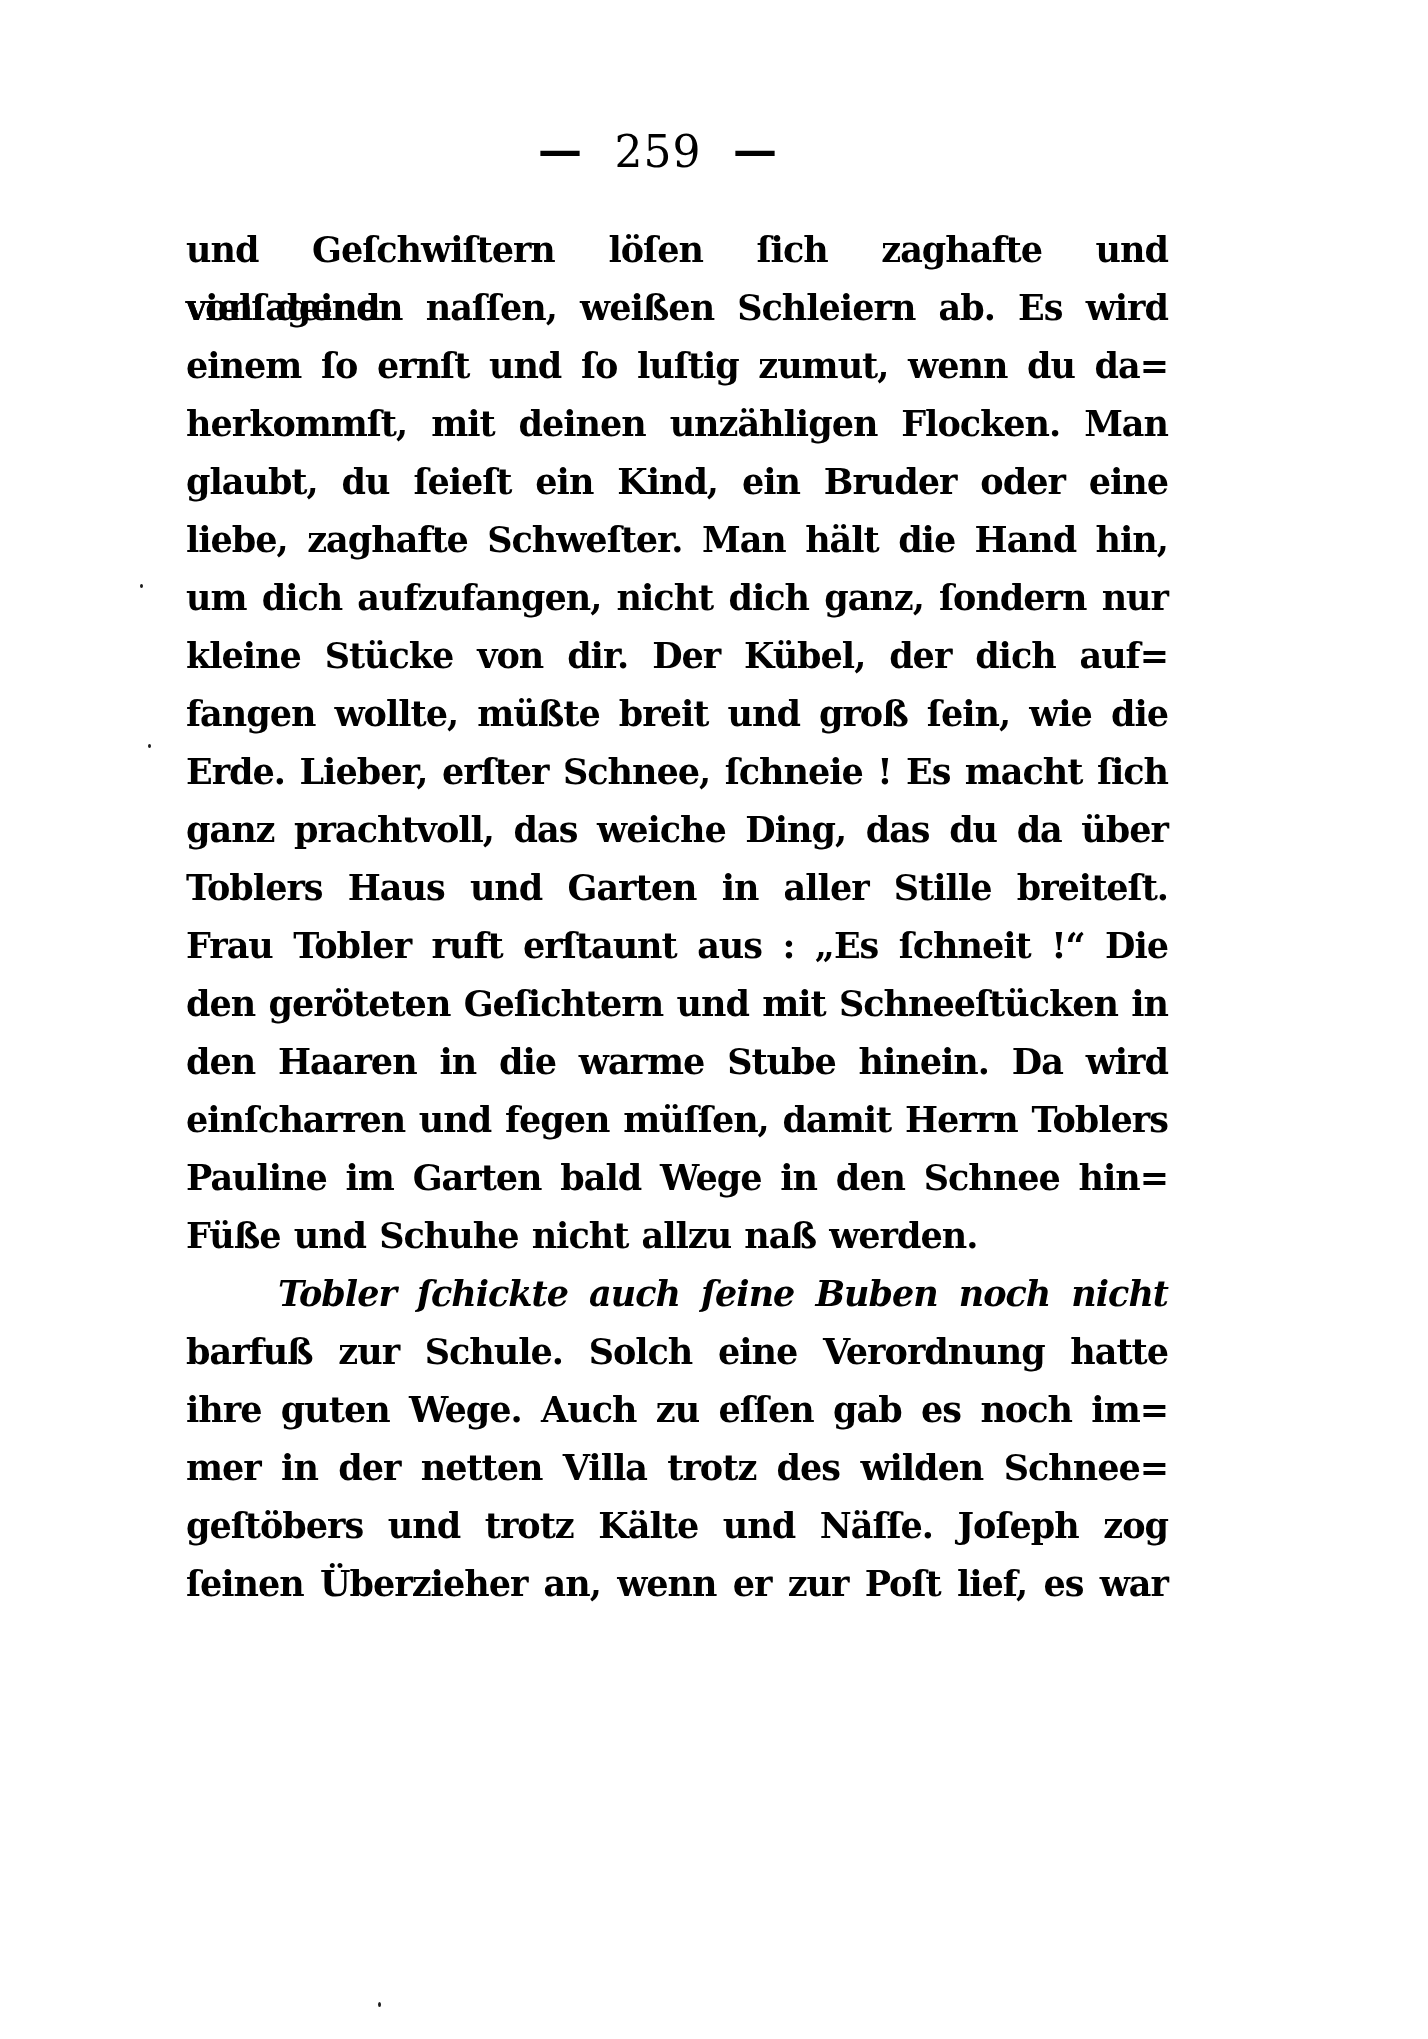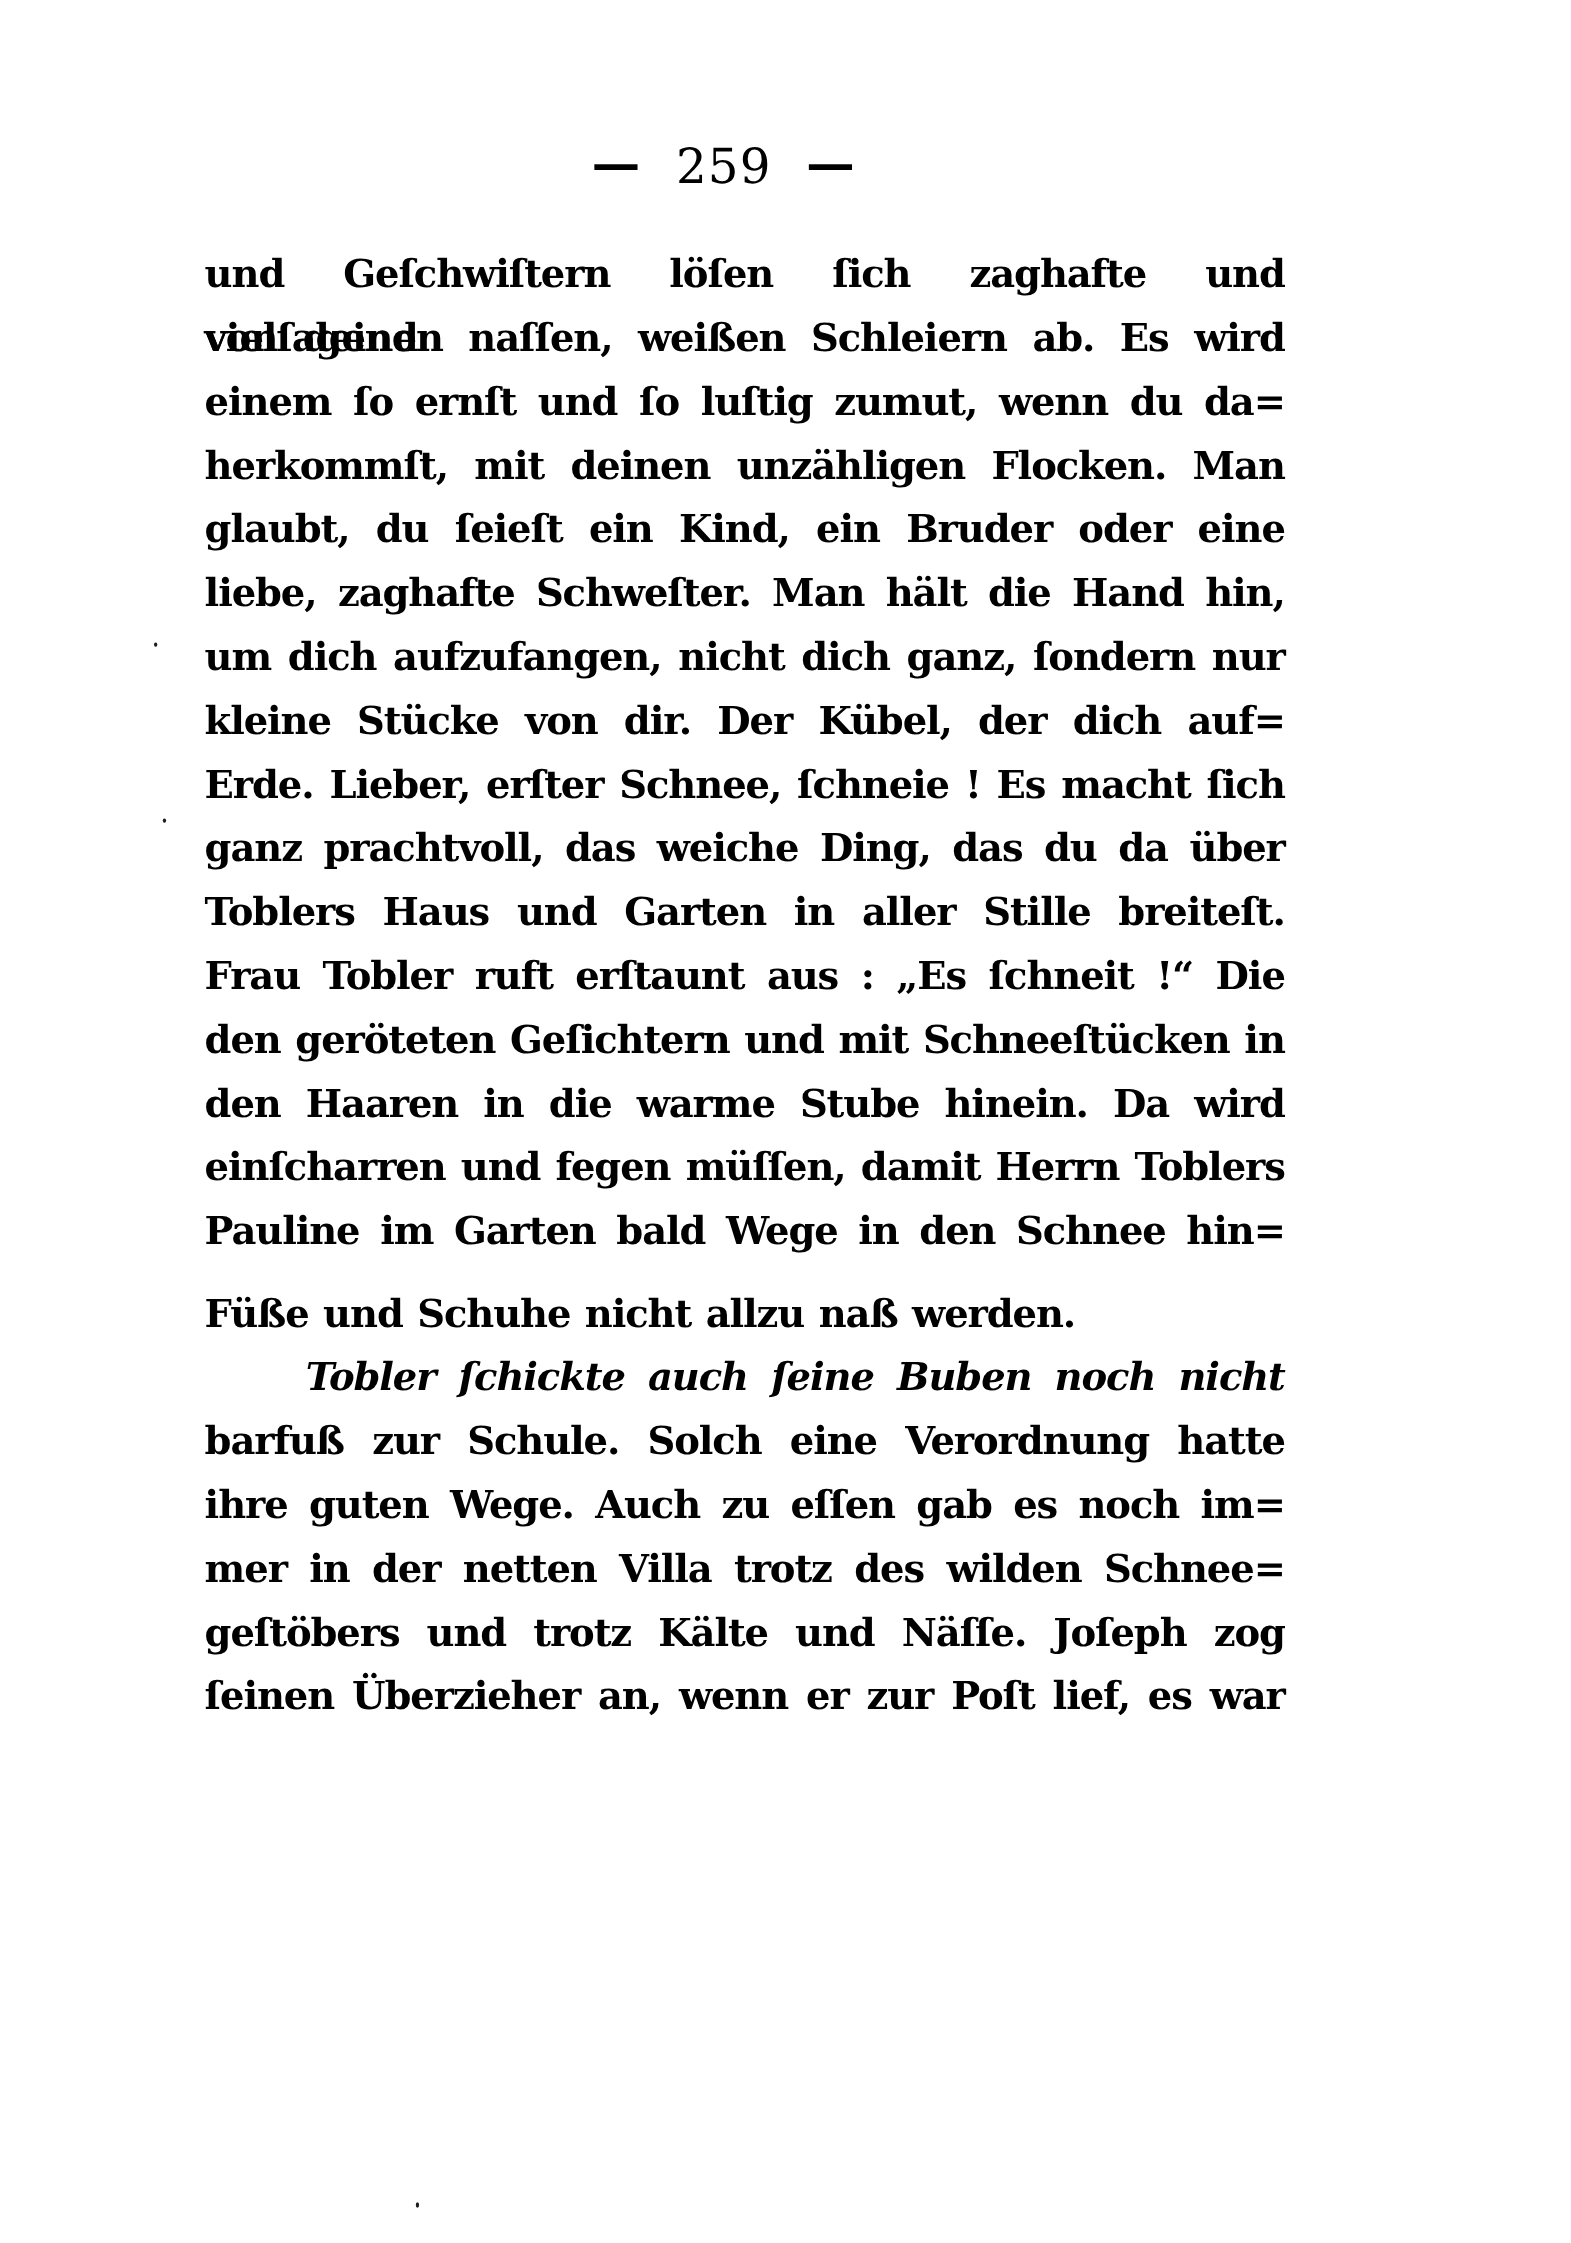--- a/index.html
+++ b/index.html
@@ -48,21 +48,20 @@
   }
   .line {
     height: 58px;
     line-height: 58px;
     text-align: justify;
     text-align-last: justify;
     white-space: normal;
   }
   .line.flush-left {
     text-align-last: left;
-    margin-top: 17px;
   }
   .line.indent {
     text-indent: 92px;
     font-style: italic;
   }
   .speck {
     position: absolute;
     background: #1c1c1c;
     border-radius: 50%;
     width: 4px;
@@ -85,20 +84,21 @@
 
   <div class="textblock">
       <div class="line">und Geſchwiſtern löſen ſich zaghafte und vielſagend</div>
       <div class="line">von deinen naſſen, weißen Schleiern ab.  Es wird</div>
       <div class="line">einem ſo ernſt und ſo luſtig zumut, wenn du da=</div>
       <div class="line">herkommſt, mit deinen unzähligen Flocken.  Man</div>
       <div class="line">glaubt, du ſeieſt ein Kind, ein Bruder oder eine</div>
       <div class="line">liebe, zaghafte Schweſter.  Man hält die Hand hin,</div>
       <div class="line">um dich aufzufangen, nicht dich ganz, ſondern nur</div>
       <div class="line">kleine Stücke von dir.  Der Kübel, der dich auf=</div>
+      <div class="line">fangen wollte, müßte breit und groß ſein, wie die</div>
       <div class="line">Erde.  Lieber, erſter Schnee, ſchneie !  Es macht ſich</div>
       <div class="line">ganz prachtvoll, das weiche Ding, das du da über</div>
       <div class="line">Toblers Haus und Garten in aller Stille breiteſt.</div>
       <div class="line">Frau Tobler ruft erſtaunt aus : „Es ſchneit !“  Die</div>
       <div class="line">den geröteten Geſichtern und mit Schneeſtücken in</div>
       <div class="line">den Haaren in die warme Stube hinein.  Da wird</div>
       <div class="line">einſcharren und fegen müſſen, damit Herrn Toblers</div>
       <div class="line">Pauline im Garten bald Wege in den Schnee hin=</div>
       <div class="line flush-left">Füße und Schuhe nicht allzu naß werden.</div>
       <div class="line indent">Tobler ſchickte auch ſeine Buben noch nicht</div>

